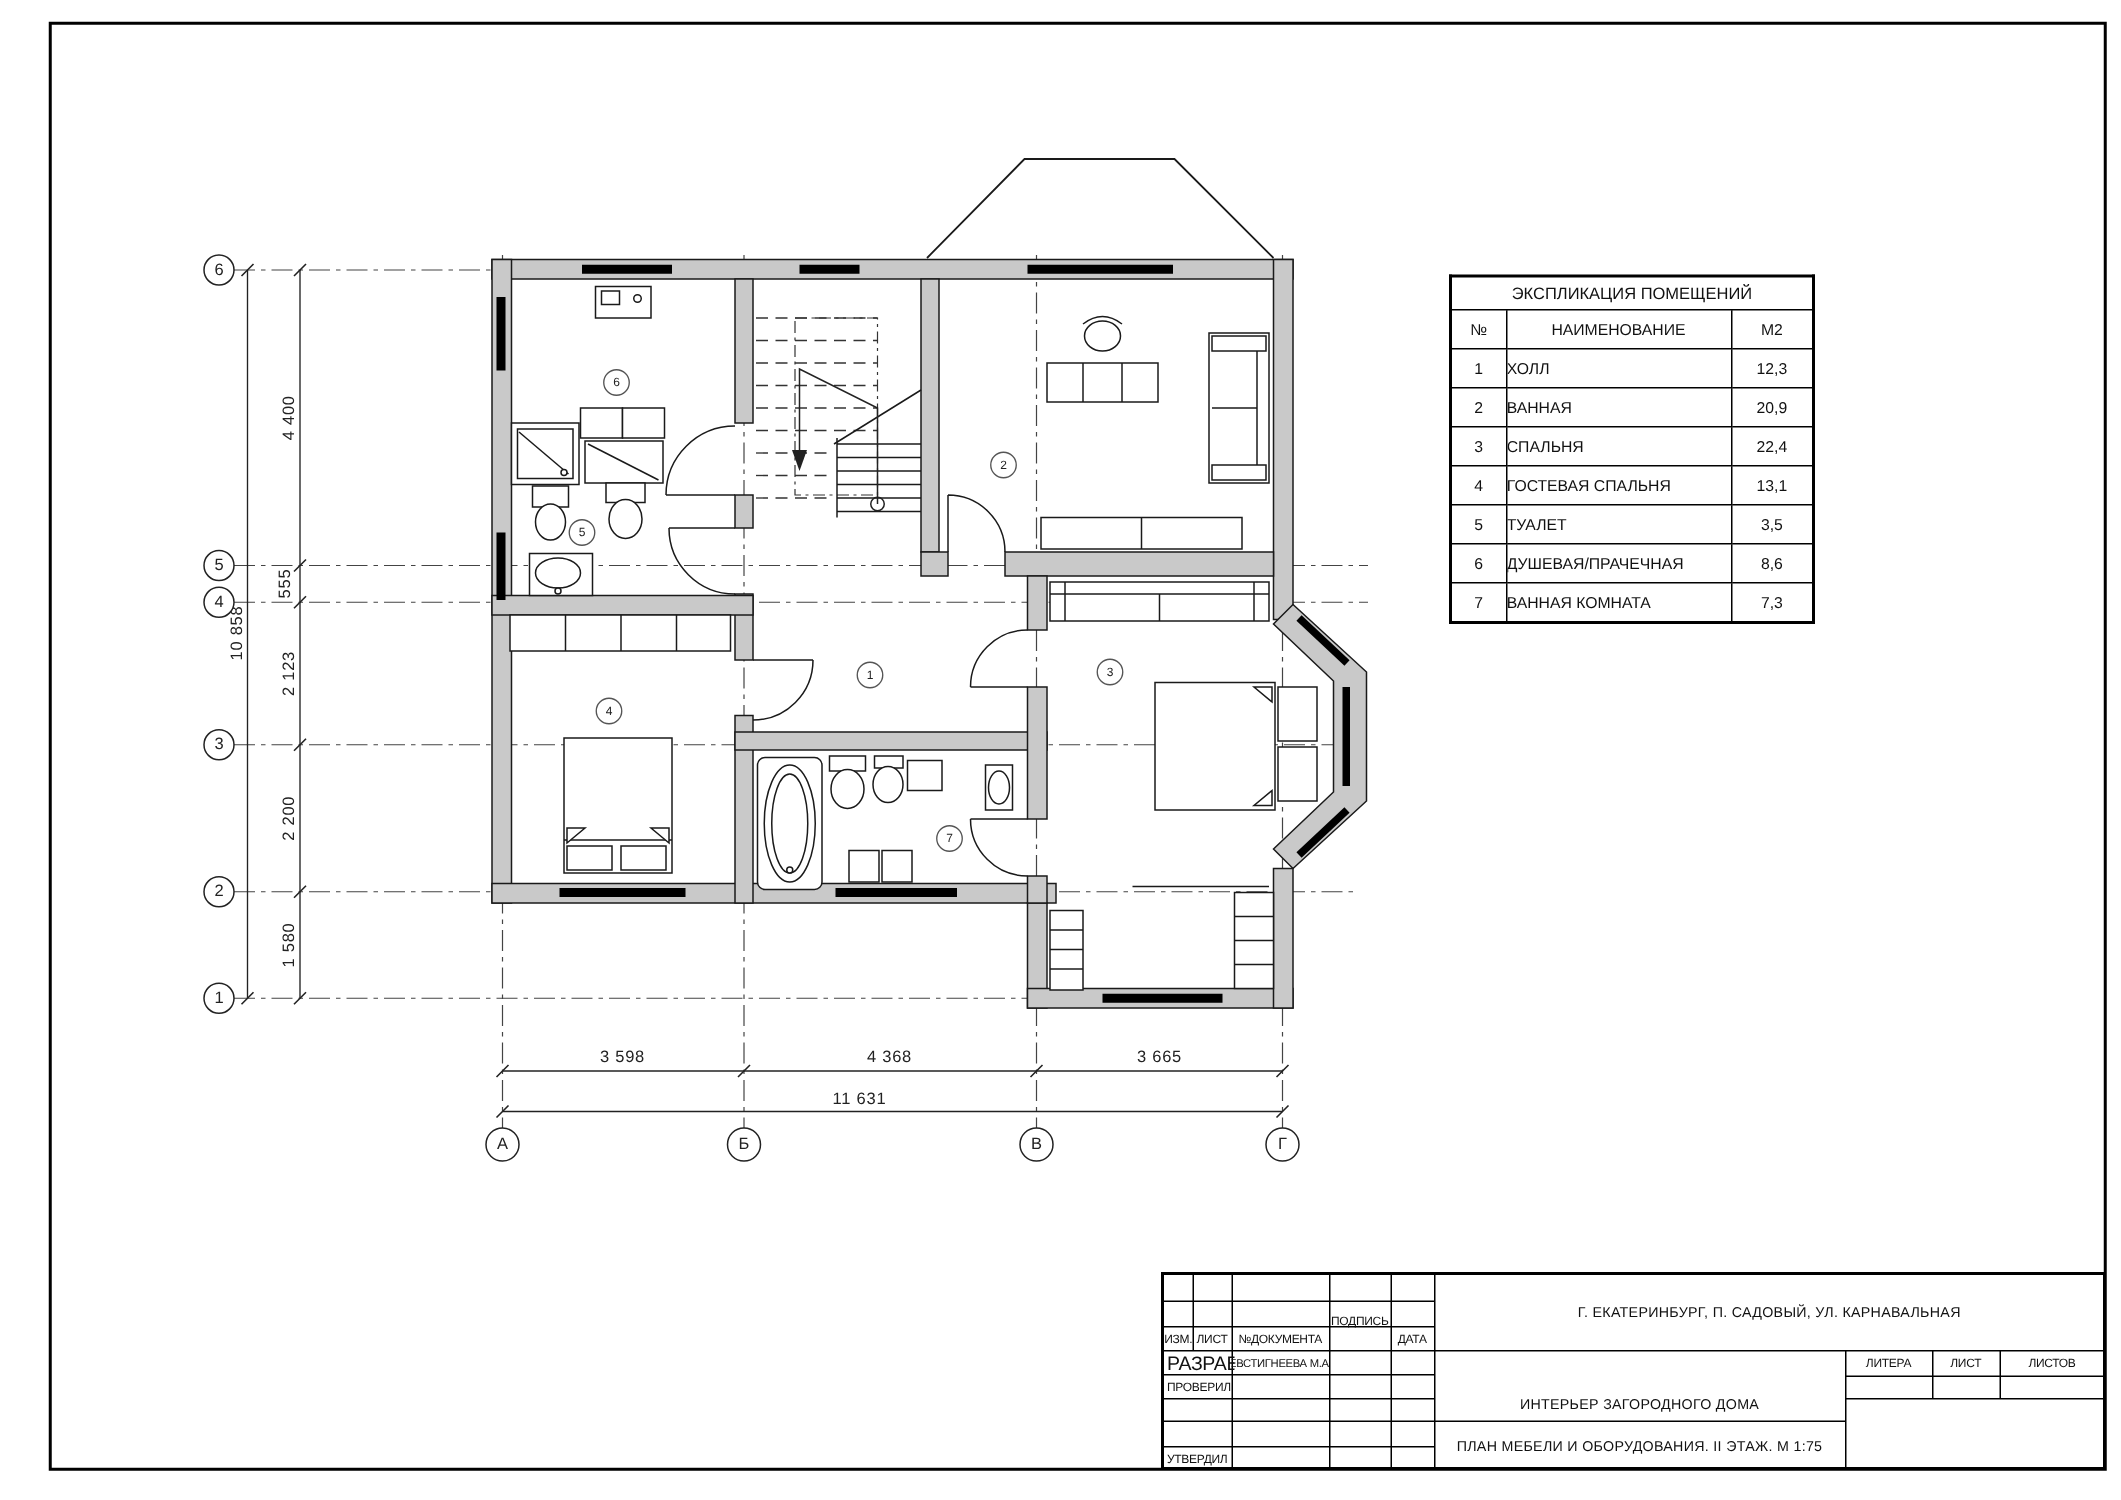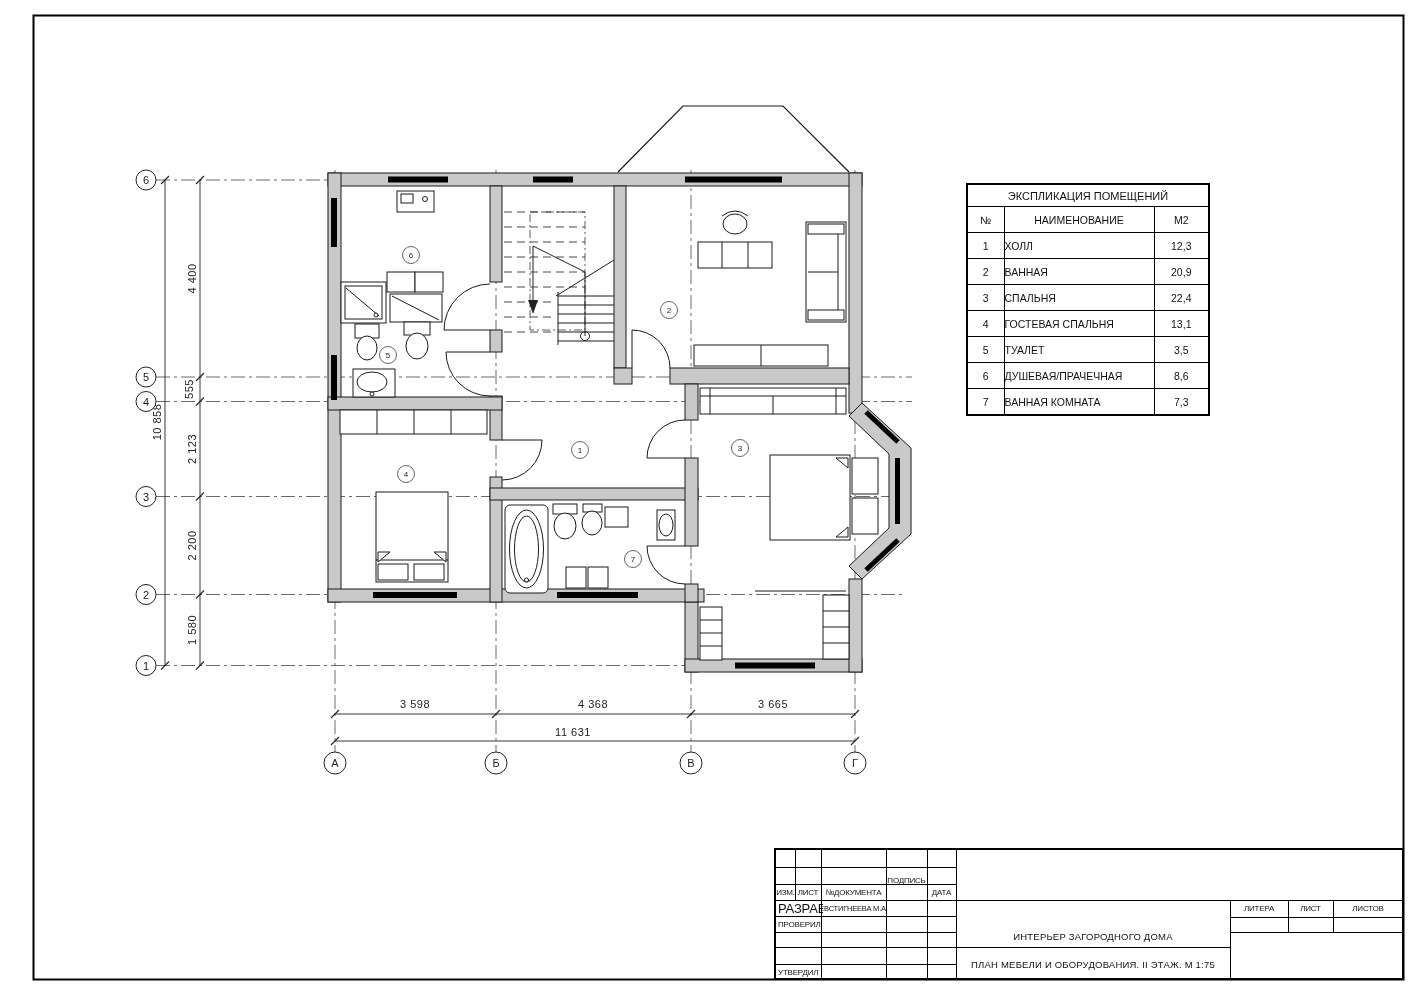--- a/index.html
+++ b/index.html
@@ -400,20 +400,21 @@
 
   <div class="txt" style="left:0;top:34px;width:19px;height:16px">ИЗМ.</div>
   <div class="txt" style="left:19px;top:34px;width:26px;height:16px">ЛИСТ</div>
   <div class="txt" style="left:45px;top:34px;width:65px;height:16px">№ДОКУМЕНТА</div>
   <div class="txt" style="left:110px;top:22px;width:41px;height:16px">ПОДПИСЬ</div>
   <div class="txt" style="left:151px;top:34px;width:29px;height:16px">ДАТА</div>
   <div class="txt left" style="left:0;top:50px;width:45px;height:16px;font-size:13px">РАЗРАБОТАЛ</div>
   <div class="txt" style="left:45px;top:50px;width:65px;height:16px;font-size:7.5px">ЕВСТИГНЕЕВА М.А.</div>
   <div class="txt left" style="left:0;top:66px;width:45px;height:16px">ПРОВЕРИЛ</div>
   <div class="txt left" style="left:0;top:114px;width:45px;height:16px">УТВЕРДИЛ</div>
+  <div class="txt big" style="left:180px;top:0;width:447px;height:50px">Г. ЕКАТЕРИНБУРГ, П. САДОВЫЙ, УЛ. КАРНАВАЛЬНАЯ</div>
   <div class="txt big" style="left:180px;top:63px;width:274px;height:47px">ИНТЕРЬЕР ЗАГОРОДНОГО ДОМА</div>
   <div class="txt big" style="left:180px;top:97px;width:274px;height:35px">ПЛАН МЕБЕЛИ И ОБОРУДОВАНИЯ. II ЭТАЖ. М 1:75</div>
   <div class="txt" style="left:454px;top:50px;width:58px;height:17px">ЛИТЕРА</div>
   <div class="txt" style="left:512px;top:50px;width:45px;height:17px">ЛИСТ</div>
   <div class="txt" style="left:557px;top:50px;width:70px;height:17px">ЛИСТОВ</div>
 </div>
 
 </div>
 
 </body></html>

